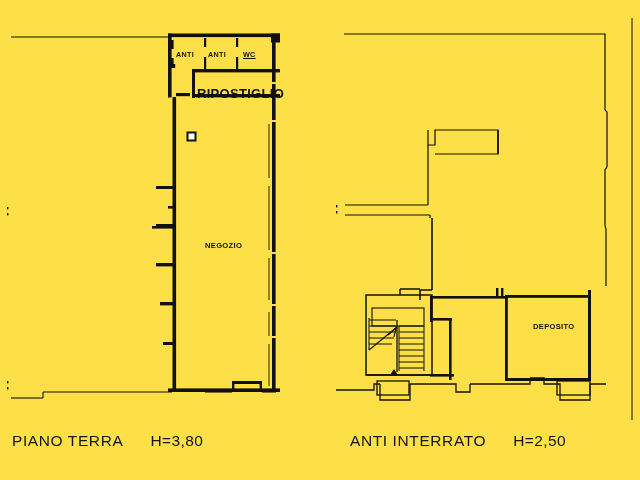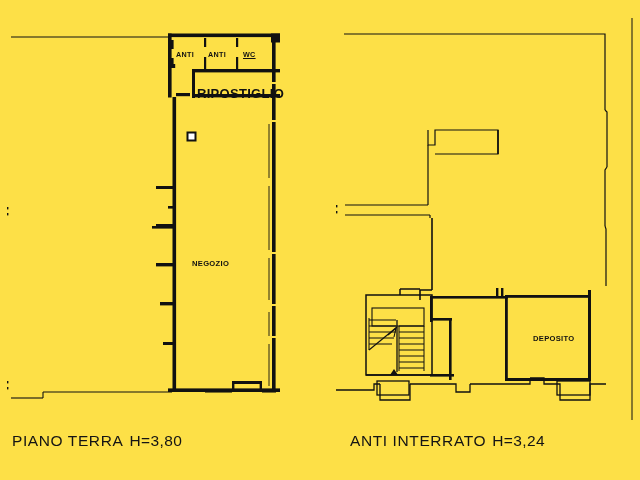--- a/index.html
+++ b/index.html
@@ -37,40 +37,40 @@
   }
   .caption {
     position: absolute;
     font-family: "Liberation Sans", sans-serif;
     font-size: 15.5px;
     letter-spacing: 0.6px;
     color: #141414;
     white-space: nowrap;
   }
   .caption .hval {
-    margin-left: 6px;
+    margin-left: 27px;
     letter-spacing: 0.4px;
   }
   #caption-ground { left: 12px; top: 0; }
   #caption-basement { left: 350px; top: 0; }
 
   .room-label {
     position: absolute;
     font-family: "Liberation Sans", sans-serif;
     font-weight: bold;
     color: #111111;
     white-space: nowrap;
     letter-spacing: 0.3px;
   }
   #label-anti-1 { left: 176px; top: 50px; font-size: 7.2px; }
   #label-anti-2 { left: 208px; top: 50px; font-size: 7.2px; }
   #label-wc     { left: 243px; top: 50px; font-size: 7.2px; text-decoration: underline; }
   #label-ripostiglio { left: 197px; top: 86px; font-size: 13px; }
-  #label-negozio { left: 192px; top: 241px; font-size: 7.6px; margin-top: 18px; }
-  #label-deposito { left: 533px; top: 334px; font-size: 7.6px; }
+  #label-negozio { left: 205px; top: 241px; font-size: 7.6px; }
+  #label-deposito { left: 533px; top: 322px; font-size: 7.6px; }
 </style>
 </head>
 <body>
 
 <div id="sheet">
 
   <svg class="plan-svg" viewBox="0 0 640 480">
 
     <g stroke="#111111" fill="none">
       <line x1="632" y1="18" x2="632" y2="420" stroke-width="1"></line>
@@ -302,17 +302,17 @@
 
   <div class="room-label" id="label-deposito">DEPOSITO</div>
 
   <div class="caption-row">
 
     <div class="caption" id="caption-ground">
       <span>PIANO TERRA</span><span class="hval">H=3,80</span>
     </div>
 
     <div class="caption" id="caption-basement">
-      <span>ANTI INTERRATO</span><span class="hval">H=3,24</span>
+      <span>ANTI INTERRATO</span><span class="hval">H=2,50</span>
     </div>
   </div>
 
 </div>
 
 </body></html>

